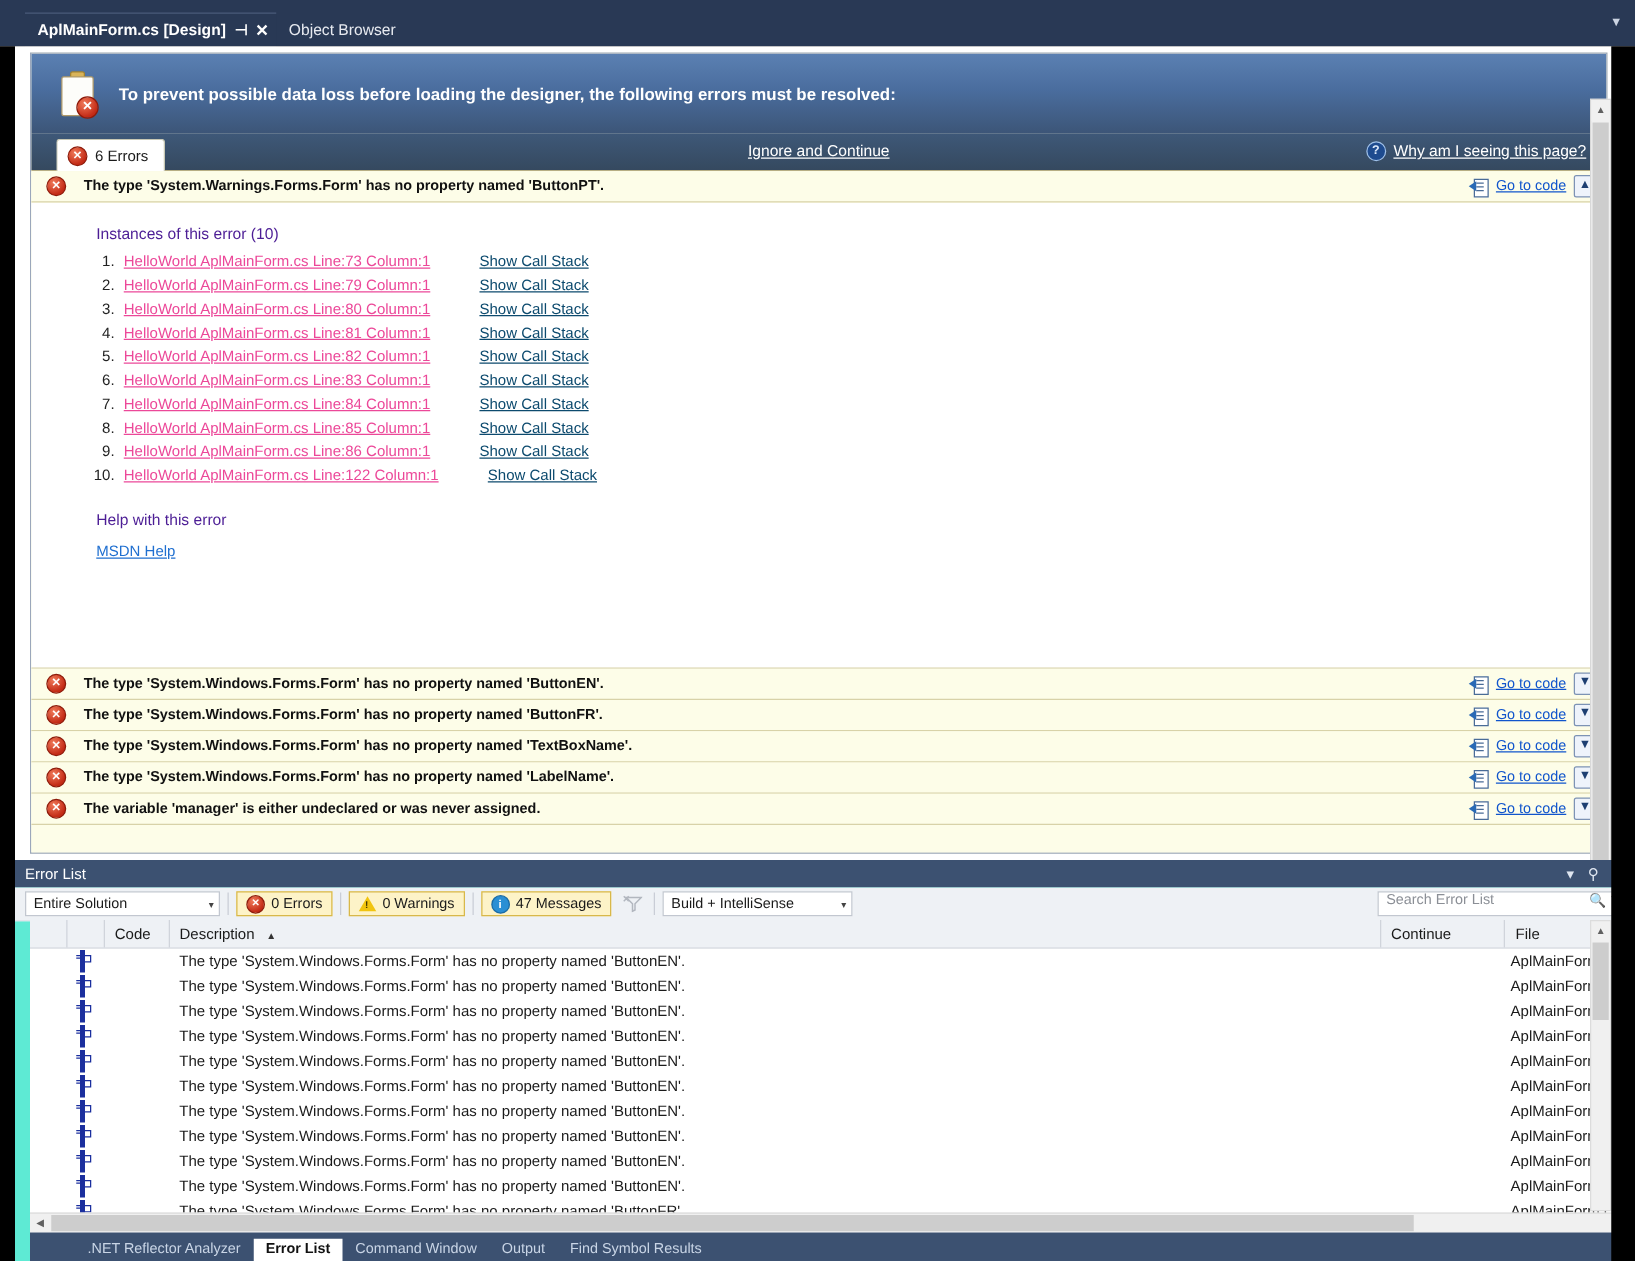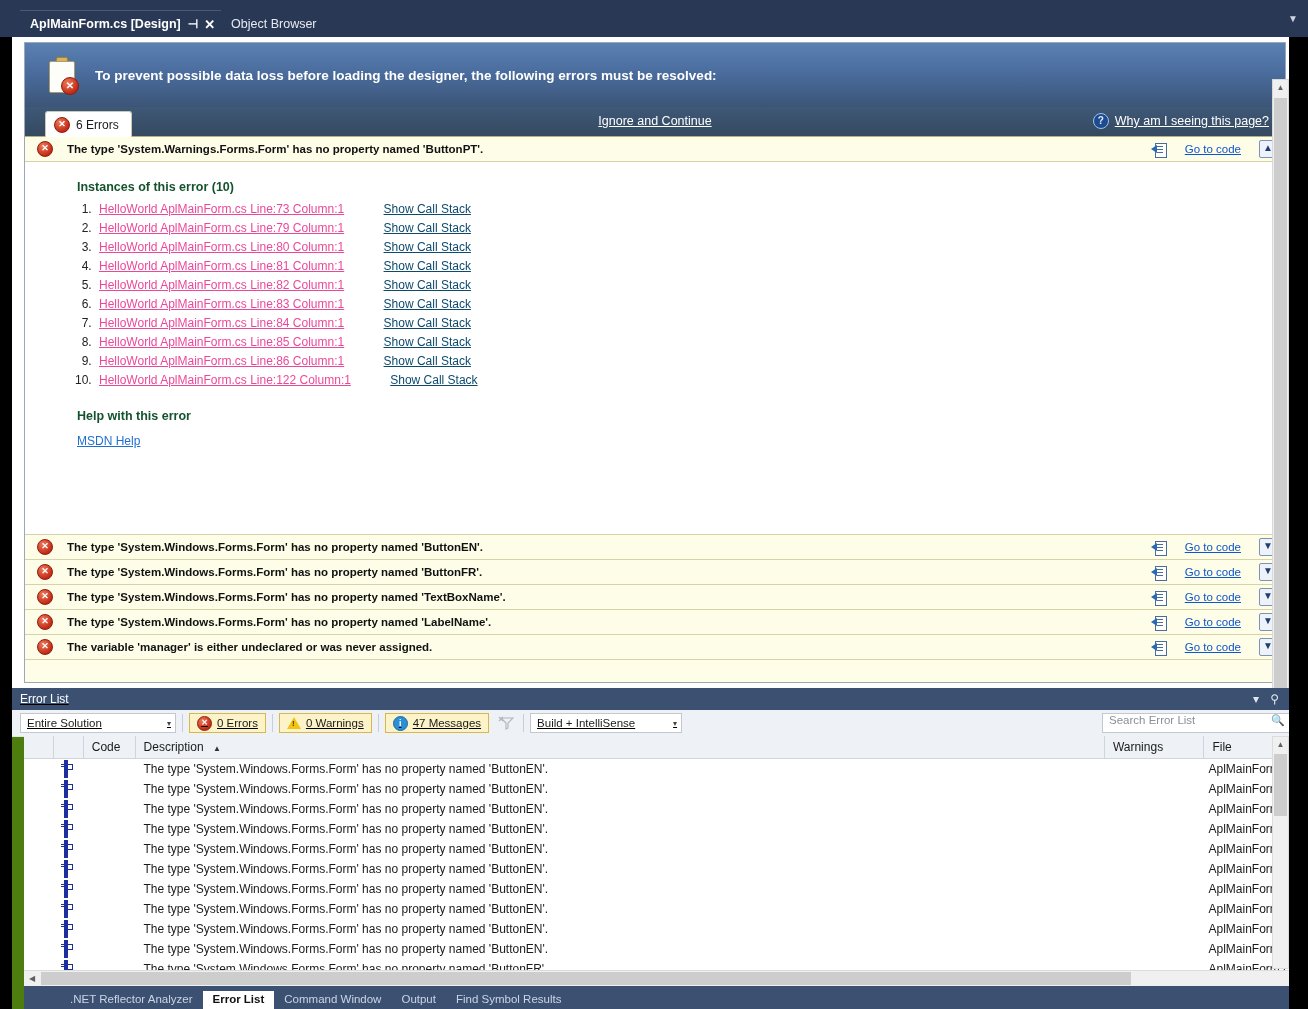--- a/index.html
+++ b/index.html
@@ -160,21 +160,21 @@
     border-bottom: 1px solid #d8d2a8;
     background: #fdfde8;
     position: relative;
   }
   .err-row-head .msg {
     font-size: 11.5px; font-weight: bold; color: #111;
     margin-left: 8px;
   }
   .row-actions {
     position: absolute; right: 8px; top: 3px;
-    display: flex; align-items: center; gap: 18px;
+    display: flex; align-items: center; gap: 6px;
   }
   .goto-icon {
     width: 15px; height: 15px; position: relative;
   }
   .goto-icon .page {
     position: absolute; left: 3px; top: 1px; width: 10px; height: 13px;
     background: #ffffff; border: 1px solid #4a6c97;
   }
   .goto-icon .ln {
     position: absolute; left: 5px; width: 6px; height: 1px; background: #4a6c97;
@@ -200,21 +200,21 @@
 
   
   #err-detail {
     background: #ffffff;
     padding: 18px 0 16px 52px;
     height: 373px;
     box-sizing: border-box;
     border-bottom: 1px solid #d8d2a8;
   }
   .sec-title {
-    font-size: 12.5px; font-weight: bold; color: #14532d;
+    font-size: 12.5px; font-weight: normal; color: #4c1d95;
     margin-bottom: 8px;
   }
   ol.instances {
     margin: 0 0 0 18px; padding: 0;
     list-style: decimal;
   }
   ol.instances li {
     font-size: 12px; color: #222; margin-bottom: 5px;
     padding-left: 4px;
   }
@@ -250,24 +250,23 @@
   }
   #right-black {
     position: absolute; right: 0; top: 0; width: 19px; height: 688px;
     background: #000;
   }
 
   
   #errorlist {
     position: absolute; left: 0; top: 688px;
     width: 1308px; height: 321px;
-    background: #4d7c0f;
+    background: #5eead4;
     border-left: 12px solid #000;
     box-sizing: border-box;
-    text-decoration: underline;
   }
   #el-title {
     height: 22px; background: #3c5171;
     display: flex; align-items: center;
     padding: 0 6px 0 8px; position: relative;
   }
   #el-title .t {
     color: #ffffff; font-size: 12px;
   }
   #el-title .ctrls {
@@ -676,21 +675,21 @@
 
   <div id="el-grid">
     <div id="el-header">
       <div class="hc c-gut"></div>
       <div class="hc c-icon"></div>
       <div class="hc c-code">Code</div>
       <div class="hc c-desc">
         <span>Description</span>
         <span class="sort-caret">▲</span>
       </div>
-      <div class="hc c-proj">Warnings</div>
+      <div class="hc c-proj">Continue</div>
       <div class="hc c-file">File</div>
     </div>
 
     <div>
       <div class="el-row">
         <div class="cell c-gut"></div>
         <div class="cell c-icon"><span class="msg-icon"></span></div>
         <div class="cell c-code"></div>
         <div class="cell c-desc desc">The type 'System.Windows.Forms.Form' has no property named 'ButtonEN'.</div>
         <div class="cell c-proj"></div>

